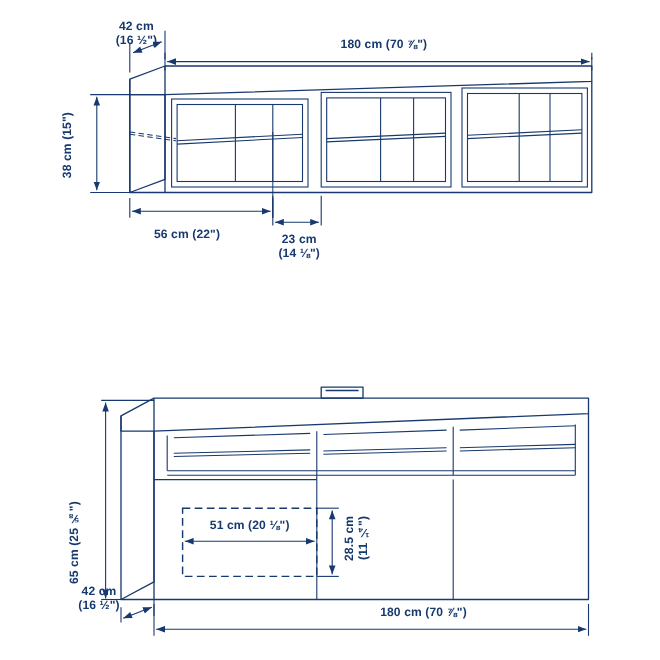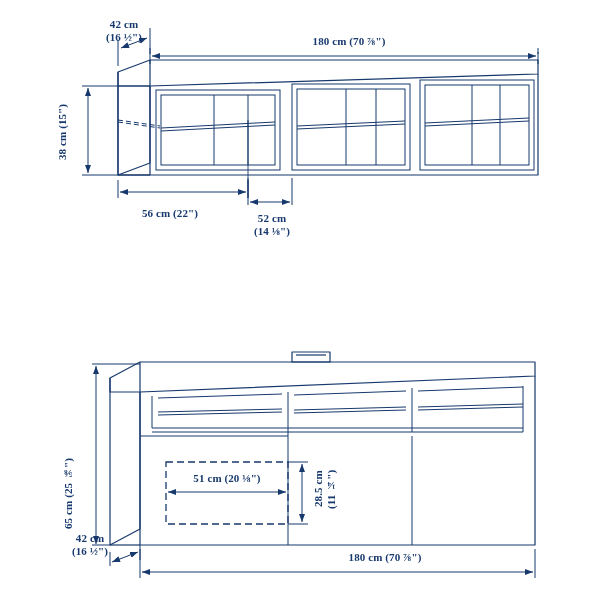--- a/index.html
+++ b/index.html
@@ -11,21 +11,20 @@
     width: 600px;
     height: 600px;
     font-family: "Liberation Sans", sans-serif;
     color: #1a3a6b;
     overflow: hidden;
   }
   #stage {
     position: relative;
     width: 600px;
     height: 600px;
-    font-family: Liberation Serif, serif;
   }
   svg#drawing {
     position: absolute;
     left: 0;
     top: 0;
     width: 600px;
     height: 600px;
   }
   .dim-label {
     position: absolute;
@@ -195,21 +194,21 @@
       <path d="M535,549 L535,578"></path>
       <path d="M142,572 L533,572" marker-start="url(#arrB)" marker-end="url(#arrA)"></path>
     </g>
   </svg>
 
   <div class="dim-label lbl-42top">42 cm
 (16 ½")</div>
   <div class="dim-label lbl-180top">180 cm (70 ⅞")</div>
   <div class="dim-label vert lbl-38">38 cm (15")</div>
   <div class="dim-label lbl-56">56 cm (22")</div>
-  <div class="dim-label lbl-36">52 cm
+  <div class="dim-label lbl-36">23 cm
 (14 ⅛")</div>
 
   <div class="dim-label vert lbl-65">65 cm (25 ⅝")</div>
   <div class="dim-label vert lbl-285">28.5 cm
 (11 ¼")</div>
   <div class="dim-label lbl-51">51 cm (20 ⅛")</div>
   <div class="dim-label lbl-42bot">42 cm
 (16 ½")</div>
   <div class="dim-label lbl-180bot">180 cm (70 ⅞")</div>
 

